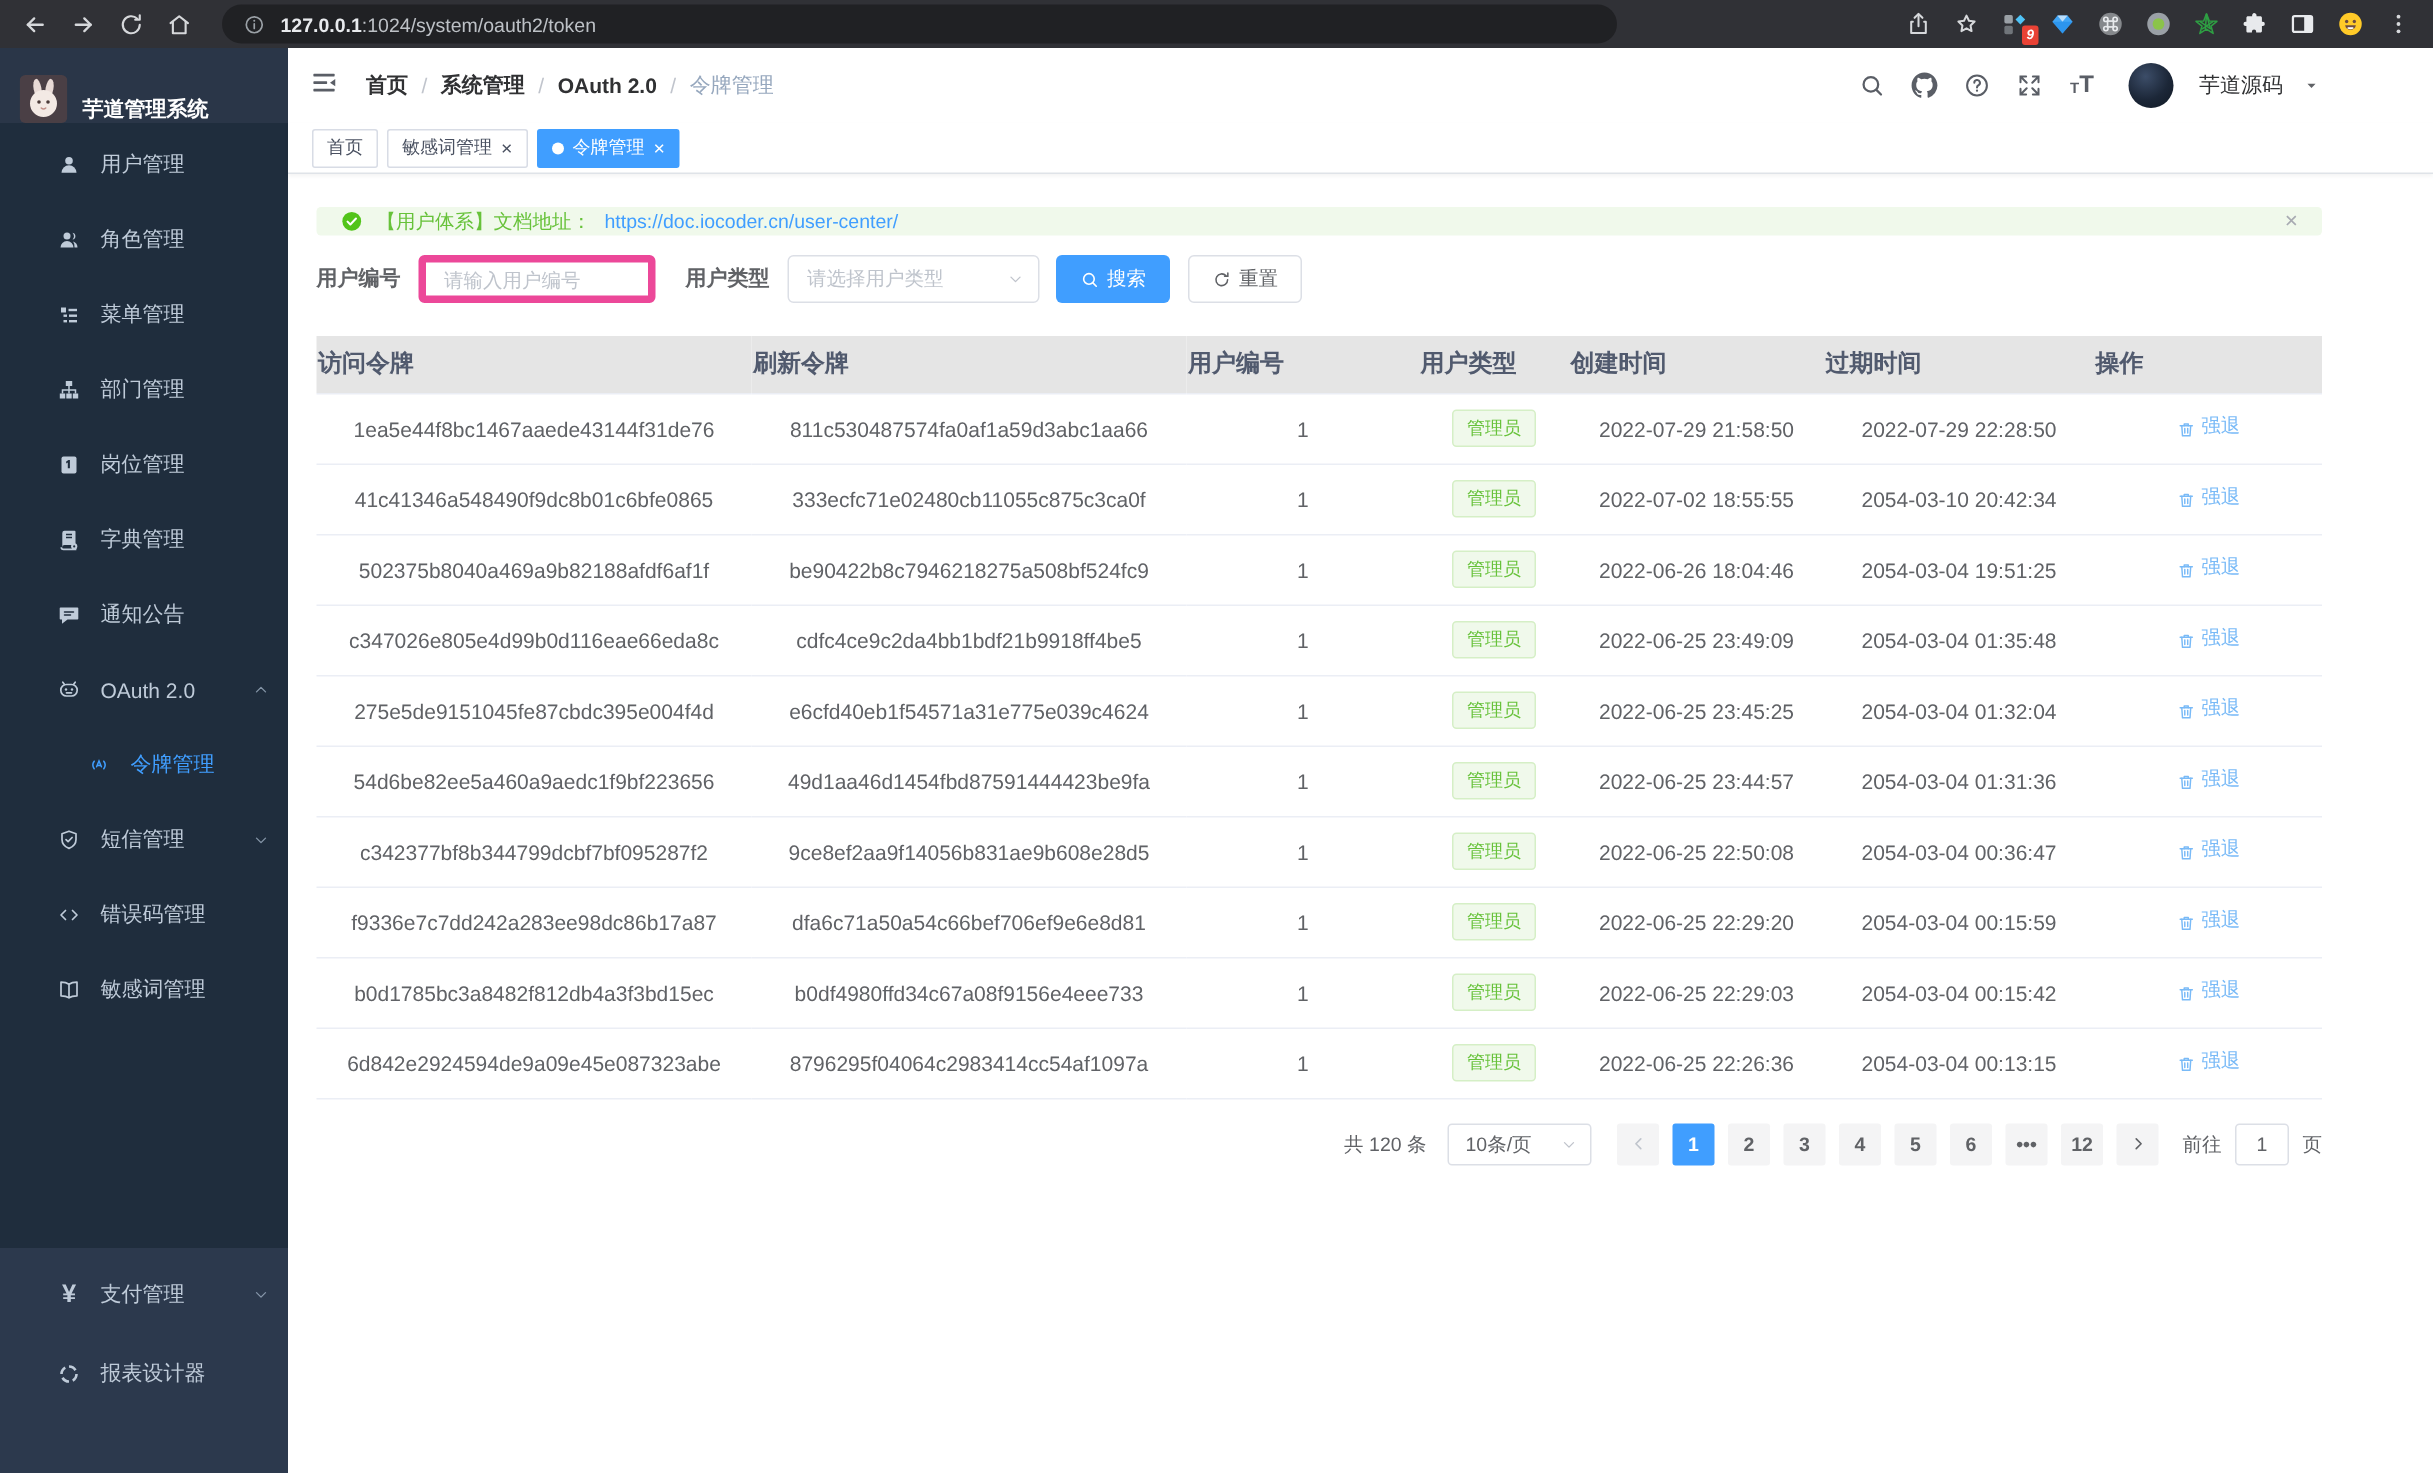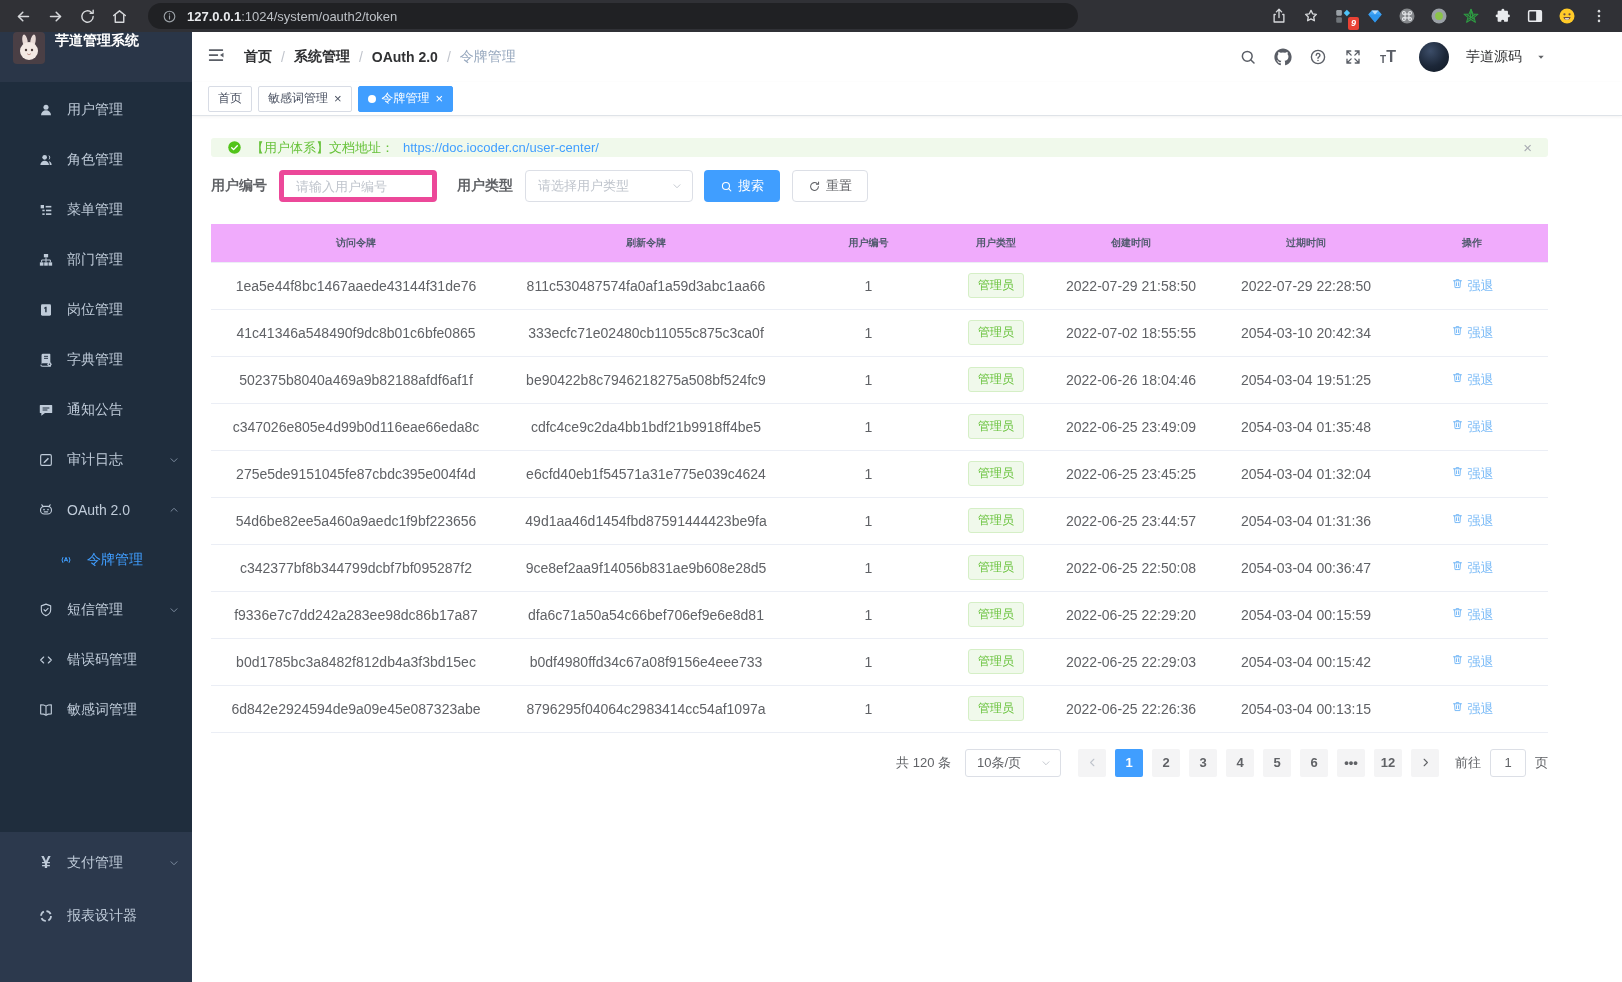--- a/index.html
+++ b/index.html
@@ -24,21 +24,21 @@
   .browser-right { margin-left:auto; display:flex; align-items:center; gap:6px; }
   .browser-right .b-icon svg { width:18px; height:18px; }
   .ext-tasks { position:relative; }
   .ext-badge { position:absolute; bottom:-1px; right:-3px; background:#e94235; color:#fff; font-size:9px; line-height:1; padding:2px 3px; border-radius:2px; font-weight:700; }
 
   
   .app { display:flex; height:950px; }
 
   
   .sidebar { width:192px; flex-shrink:0; background:var(--sidebar-bg); display:flex; flex-direction:column; }
-  .logo-row { height:50px; display:flex; align-items:flex-start; gap:10px; padding:0 13px; background:#2a3648; cursor:pointer; }
+  .logo-row { height:50px; display:flex; align-items:flex-end; gap:10px; padding:0 13px; background:#2a3648; cursor:pointer; }
   .logo-img { width:32px; height:32px; border-radius:4px; overflow:hidden; flex-shrink:0; }
   .logo-img svg { width:32px; height:32px; }
   .logo-title { color:#fff; font-size:14px; font-weight:700; white-space:nowrap; }
   .menu { flex:1; padding-top:3px; }
   .menu-item { height:50px; display:flex; align-items:center; gap:13px; padding:0 12px 0 38px; color:#bfcbd9; font-size:14px; cursor:pointer; white-space:nowrap; }
   .menu-item.sub { padding-left:58px; }
   .menu-item.active { color:var(--primary); }
   .mi-icon { width:16px; height:16px; display:flex; align-items:center; justify-content:center; flex-shrink:0; }
   .mi-icon svg { width:16px; height:16px; }
   .mi-label { flex:1; }
@@ -99,24 +99,24 @@
   .f-select { width:168px; height:32px; border:1px solid #dcdfe6; border-radius:4px; display:flex; align-items:center; justify-content:space-between; padding:0 9px 0 12px; font-size:13px; color:#bfc4cc; margin-left:12px; cursor:pointer; }
   .chev-d { color:#c0c4cc; display:flex; }
   .chev-d svg { width:12px; height:12px; }
   .gap-lg { margin-left:20px; }
   .btn { height:32px; border-radius:4px; border:1px solid transparent; display:inline-flex; align-items:center; gap:5px; font-size:13px; padding:0 15px; cursor:pointer; font-family:inherit; }
   .btn svg { width:13px; height:13px; }
   .btn-primary { background:var(--primary); color:#fff; margin-left:11px; }
   .btn-plain { background:#fff; border-color:#dcdfe6; color:#606266; margin-left:12px; }
 
   .data-table { width:100%; border-collapse:collapse; table-layout:fixed; margin-top:22px; font-size:14px; color:#606266; }
-  .data-table th { height:38px; background:#f0abfc; color:#515a6e; font-weight:700; font-size:10px; text-align:center; border-bottom:1px solid #ebeef5; }
+  .data-table th { height:38px; background:#e5e5e5; color:#515a6e; font-weight:700; font-size:16px; text-align:left; border-bottom:1px solid #ebeef5; }
   .data-table td { height:47px; text-align:center; border-bottom:1px solid #ebeef5; overflow:hidden; white-space:nowrap; }
   .tag-success { display:inline-block; padding:3px 9px; font-size:12px; color:var(--success); background:var(--success-bg); border:1px solid #d5efc6; border-radius:3px; line-height:1.4; }
-  .force-logout { color:var(--logout-link); display:inline-flex; align-items:flex-start; gap:4px; font-size:13px; cursor:pointer; }
+  .force-logout { color:var(--logout-link); display:inline-flex; align-items:flex-end; gap:4px; font-size:13px; cursor:pointer; }
   .force-logout svg { width:13px; height:13px; }
 
   .pagination { display:flex; align-items:center; justify-content:flex-end; gap:9px; margin-top:16px; font-size:13px; color:#606266; }
   .pg-total { margin-right:5px; }
   .pg-size { width:96px; height:28px; border:1px solid #dcdfe6; border-radius:3px; display:flex; align-items:center; justify-content:space-between; padding:0 8px 0 11px; color:#606266; cursor:pointer; margin-right:8px; }
   .pg-btn { min-width:28px; height:28px; border:none; border-radius:2px; background:#f4f4f5; color:#606266; font-size:13px; font-weight:600; display:flex; align-items:center; justify-content:center; cursor:pointer; font-family:inherit; padding:0 4px; }
   .pg-btn.active { background:var(--primary); color:#fff; }
   .pg-btn svg { width:13px; height:13px; }
   .pg-btn.prev { color:#bfc4cc; }
   .pg-goto-label { margin-left:7px; }
@@ -367,34 +367,20 @@
           <span class="mi-icon">
             <svg viewBox="0 0 24 24">
               <path d="M3.5 4.5h17a.8.8 0 0 1 .8.8v10.4a.8.8 0 0 1-.8.8H10.5L5 20.8v-4.3H3.5a.8.8 0 0 1-.8-.8V5.3a.8.8 0 0 1 .8-.8z" fill="currentColor"></path>
               <path d="M7.5 9h9M7.5 12h6" stroke="var(--sidebar-bg)" stroke-width="1.5" stroke-linecap="round"></path>
             </svg>
           </span>
           <span class="mi-label">通知公告</span>
 
         </div>
 
-        <div class="menu-item">
-          <span class="mi-icon">
-            <svg viewBox="0 0 24 24" fill="none" stroke="currentColor" stroke-width="1.7">
-              <rect x="4" y="4" width="16" height="16" rx="2"></rect>
-              <path d="M14.8 8.6l1.7 1.7-6 6-2.3.6.6-2.3z" fill="currentColor" stroke="none"></path>
-            </svg>
-          </span>
-          <span class="mi-label">审计日志</span>
-          <span class="chev">
-            <svg viewBox="0 0 24 24" fill="none" stroke="currentColor" stroke-width="1.8" stroke-linecap="round" stroke-linejoin="round">
-              <path d="M6 9.5l6 6 6-6"></path>
-            </svg>
-          </span>
-        </div>
 
         <div class="menu-item">
           <span class="mi-icon">
             <svg viewBox="0 0 24 24" fill="none" stroke="currentColor" stroke-width="1.7" stroke-linecap="round">
               <path d="M7.5 6.5L5.8 4.2M16.5 6.5l1.7-2.3"></path>
               <rect x="3.8" y="6.5" width="16.4" height="11.5" rx="5.7"></rect>
               <circle cx="9" cy="11.5" r="1.2" fill="currentColor" stroke="none"></circle>
               <circle cx="15" cy="11.5" r="1.2" fill="currentColor" stroke="none"></circle>
               <path d="M9.5 14.8h5"></path>
             </svg>

